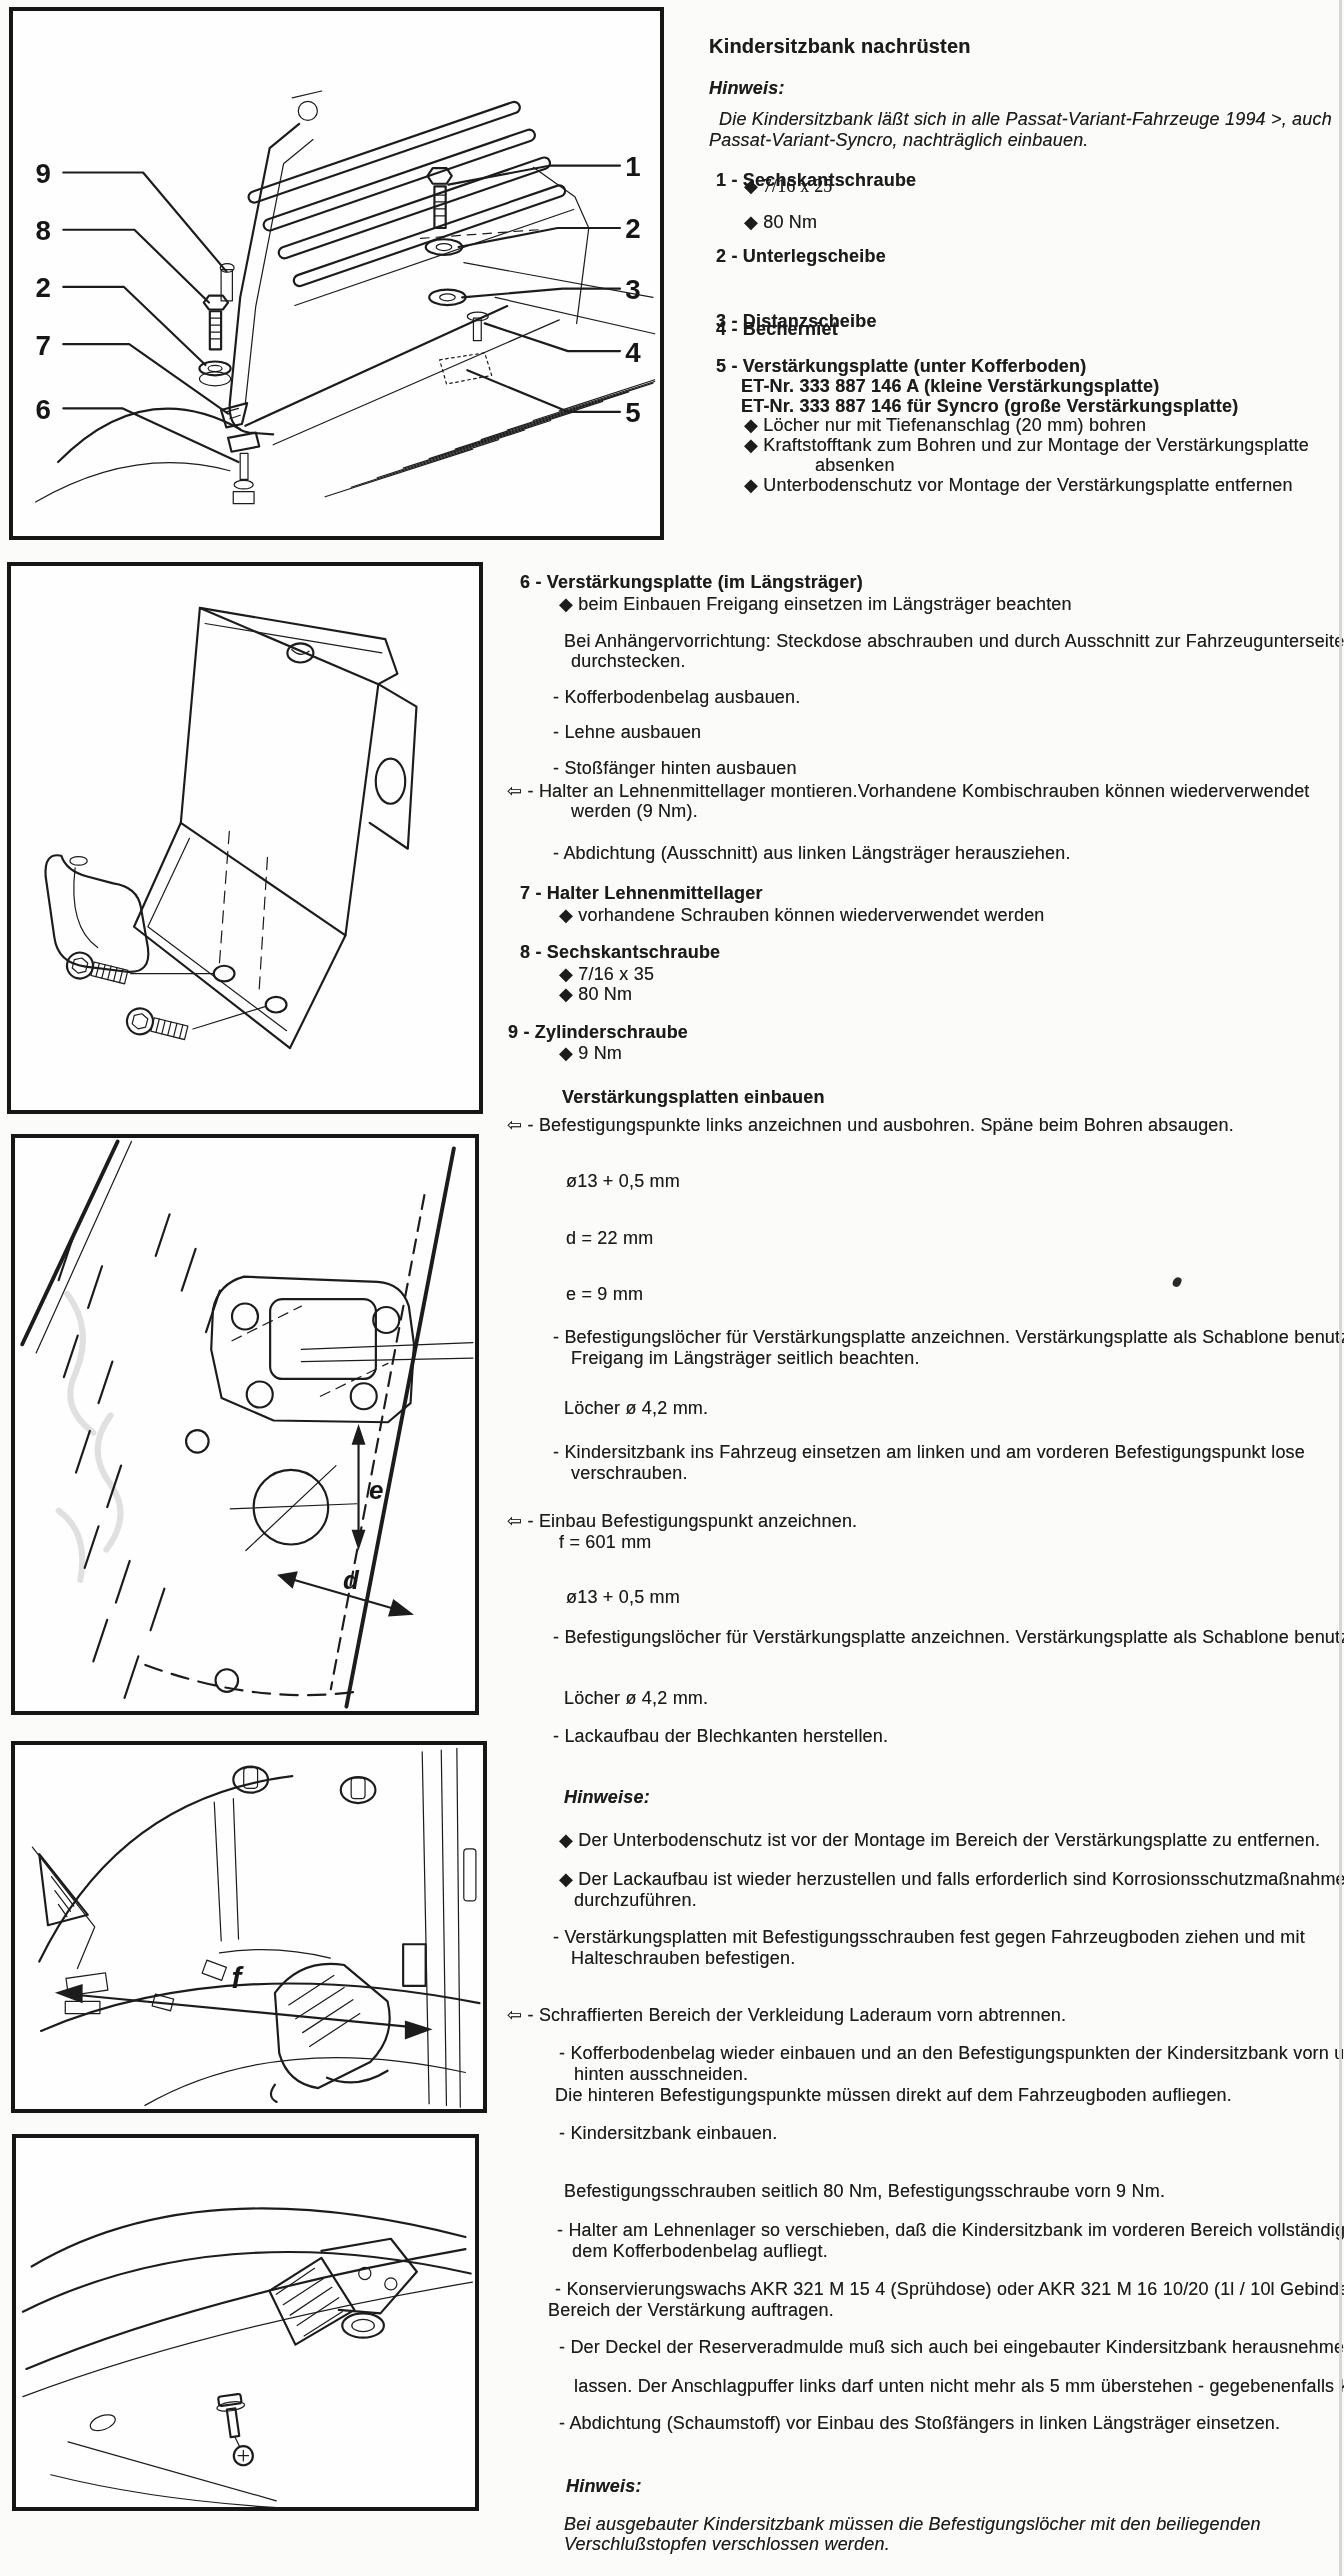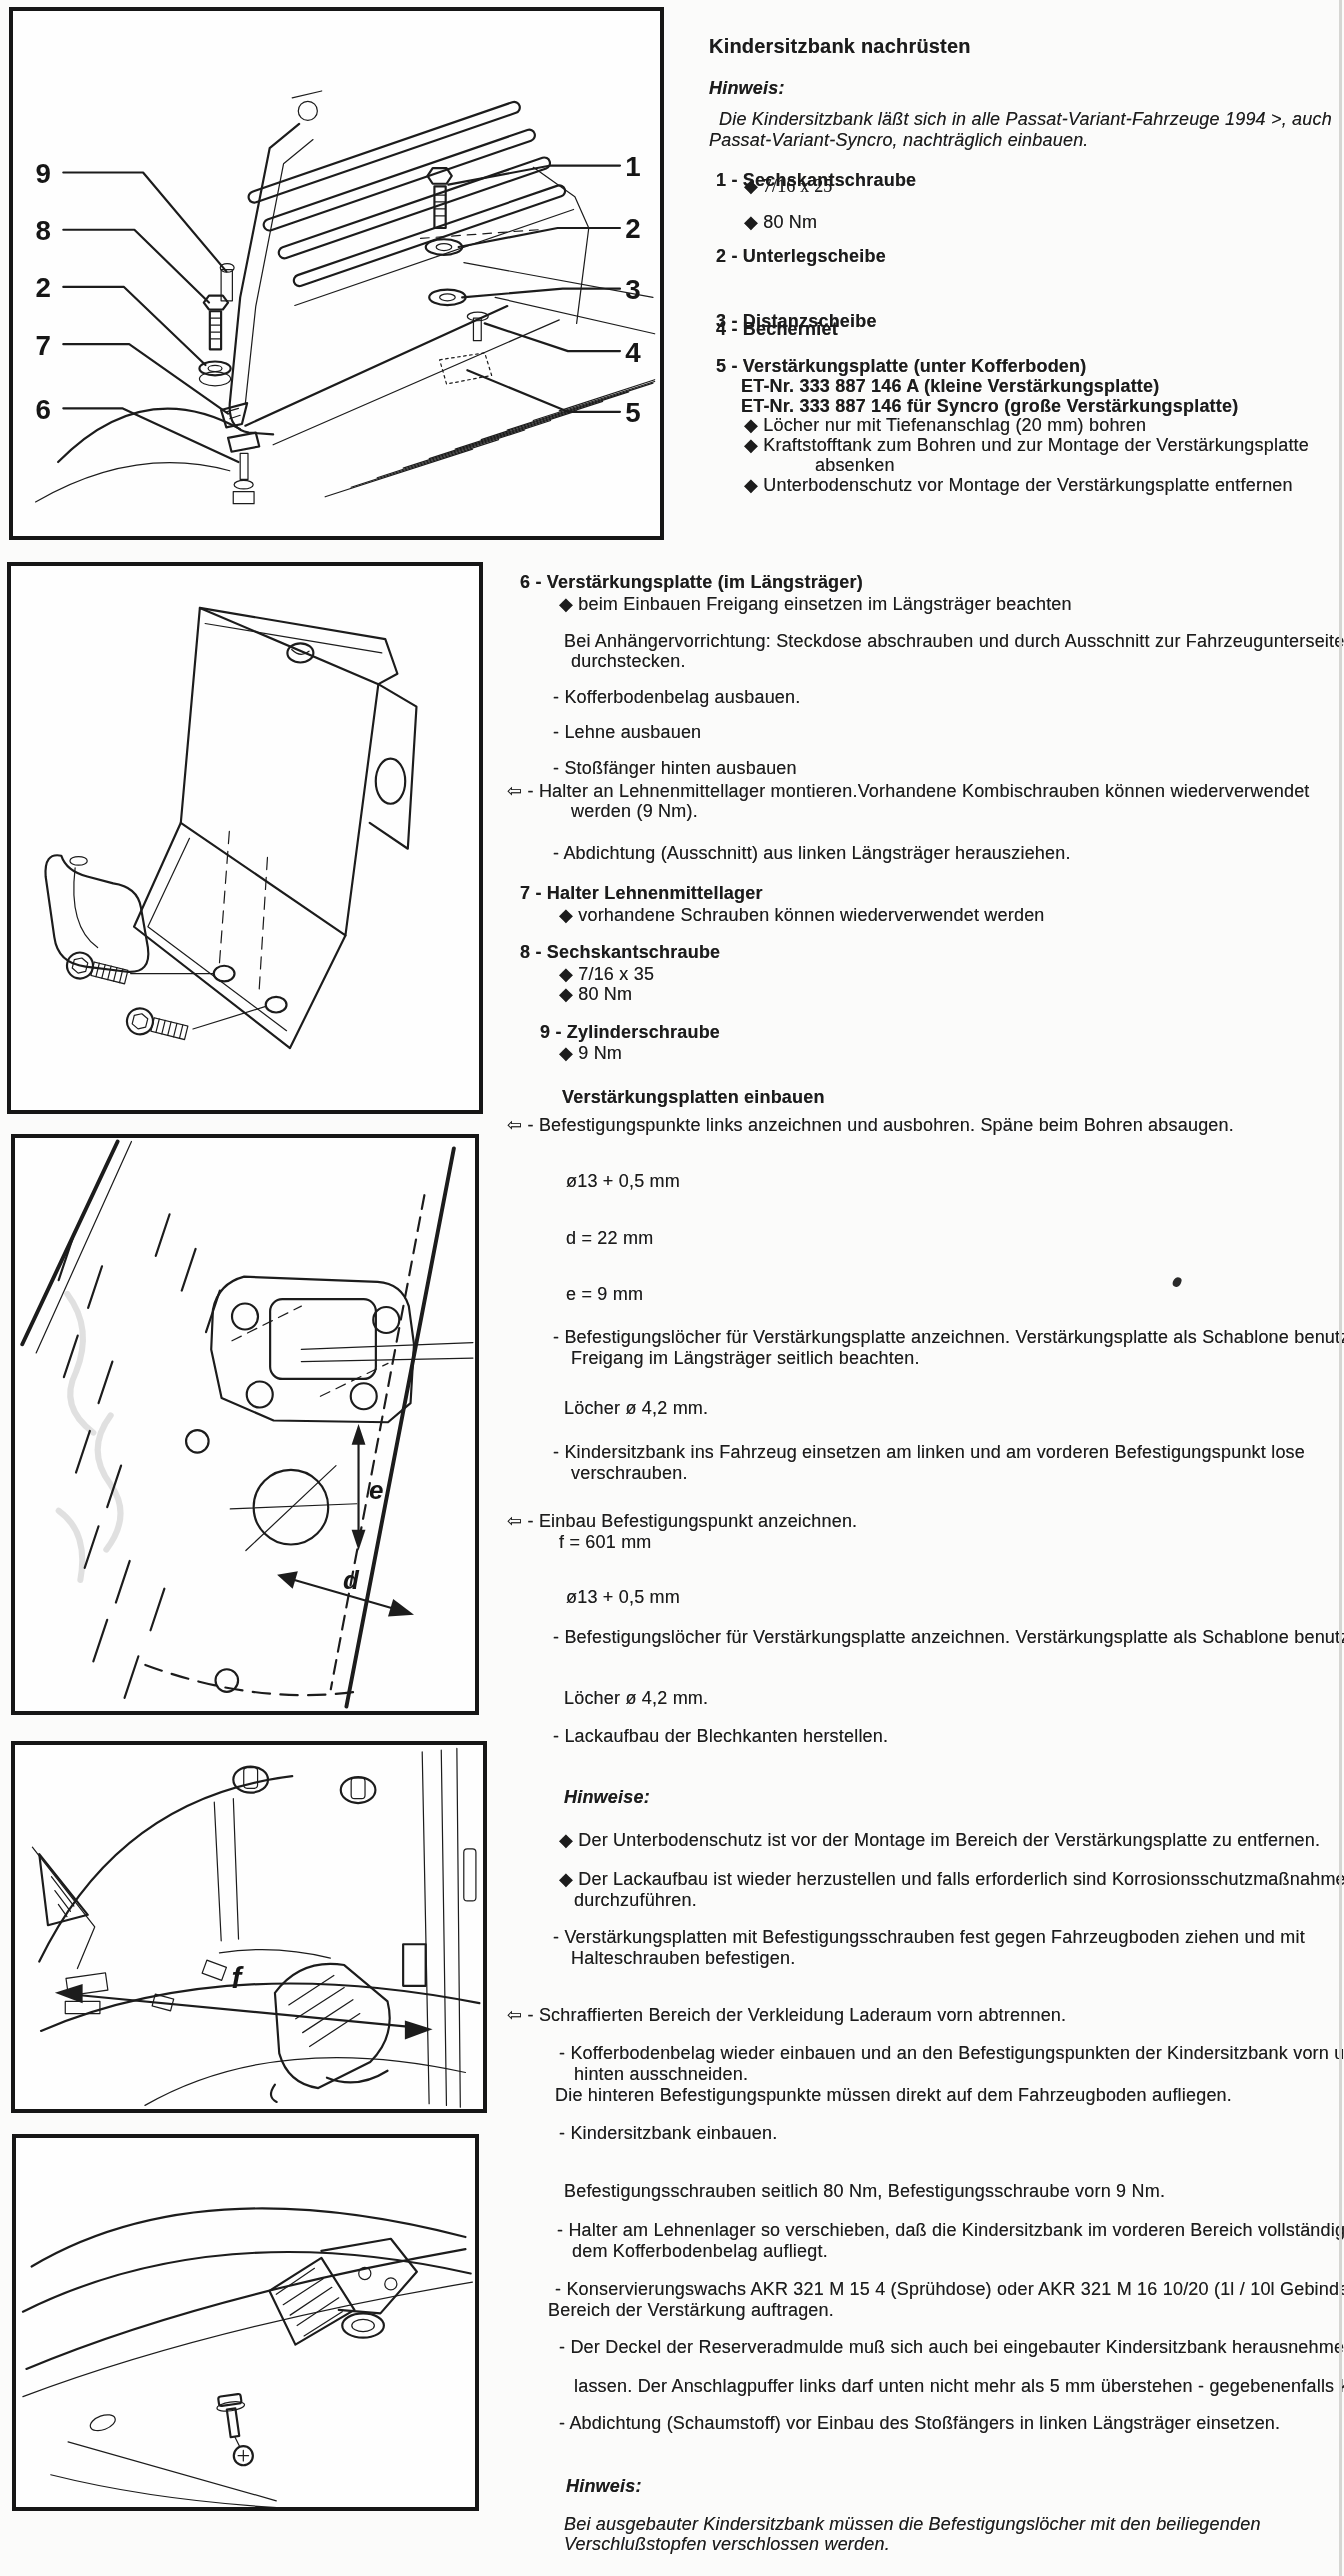--- a/index.html
+++ b/index.html
@@ -326,21 +326,21 @@
 <div class="t" style="left:553px;top:722px;">- Lehne ausbauen</div>
 <div class="t" style="left:553px;top:758px;">- Stoßfänger hinten ausbauen</div>
 <div class="t" style="left:507px;top:781px;">⇦ - Halter an Lehnenmittellager montieren.Vorhandene Kombischrauben können wiederverwendet</div>
 <div class="t" style="left:571px;top:801px;">werden (9 Nm).</div>
 <div class="t" style="left:553px;top:843px;">- Abdichtung (Ausschnitt) aus linken Längsträger herausziehen.</div>
 <div class="t b" style="left:520px;top:883px;">7 - Halter Lehnenmittellager</div>
 <div class="t" style="left:559px;top:905px;">◆ vorhandene Schrauben können wiederverwendet werden</div>
 <div class="t b" style="left:520px;top:942px;">8 - Sechskantschraube</div>
 <div class="t" style="left:559px;top:964px;">◆ 7/16 x 35</div>
 <div class="t" style="left:559px;top:984px;">◆ 80 Nm</div>
-<div class="t b" style="left:540px;top:1022px;">9 - Zylinderschraube</div>
+<div class="t b" style="left:508px;top:1022px;">9 - Zylinderschraube</div>
 <div class="t" style="left:559px;top:1043px;">◆ 9 Nm</div>
 <div class="t b" style="left:562px;top:1087px;">Verstärkungsplatten einbauen</div>
 <div class="t" style="left:507px;top:1115px;">⇦ - Befestigungspunkte links anzeichnen und ausbohren. Späne beim Bohren absaugen.</div>
 <div class="t" style="left:566px;top:1171px;">ø13 + 0,5 mm</div>
 <div class="t" style="left:566px;top:1228px;">d = 22 mm</div>
 <div class="t" style="left:566px;top:1284px;">e = 9 mm</div>
 <div class="t" style="left:553px;top:1327px;">- Befestigungslöcher für Verstärkungsplatte anzeichnen. Verstärkungsplatte als Schablone benutze</div>
 <div class="t" style="left:571px;top:1348px;">Freigang im Längsträger seitlich beachten.</div>
 <div class="t" style="left:564px;top:1398px;">Löcher ø 4,2 mm.</div>
 <div class="t" style="left:553px;top:1442px;">- Kindersitzbank ins Fahrzeug einsetzen am linken und am vorderen Befestigungspunkt lose</div>

